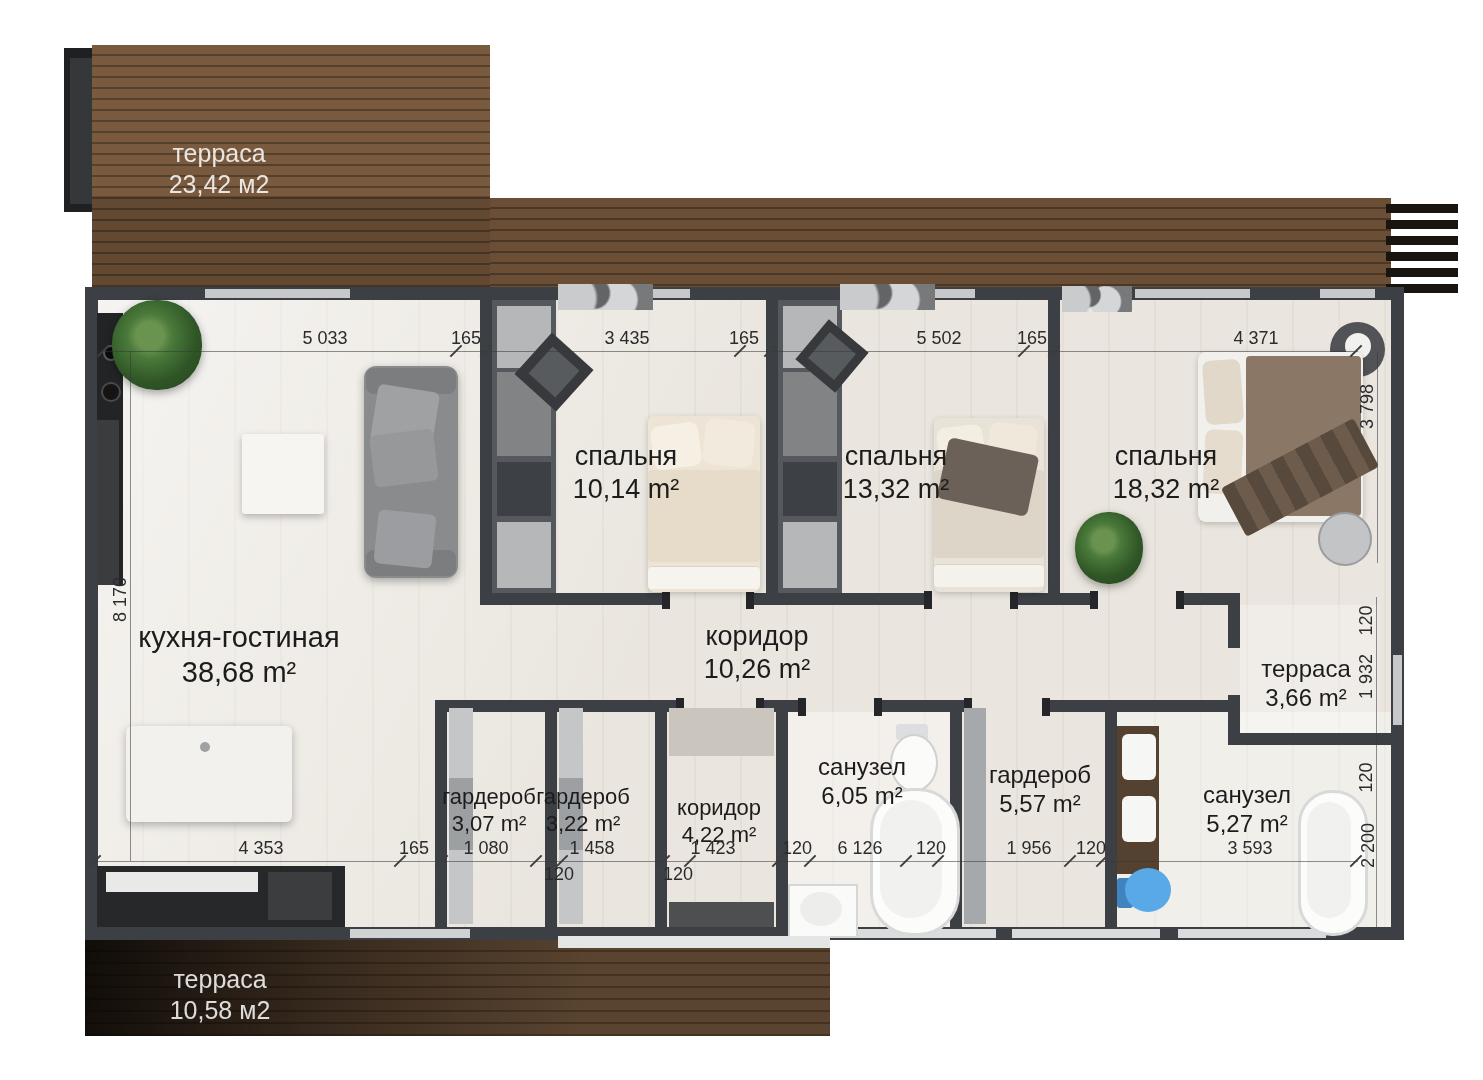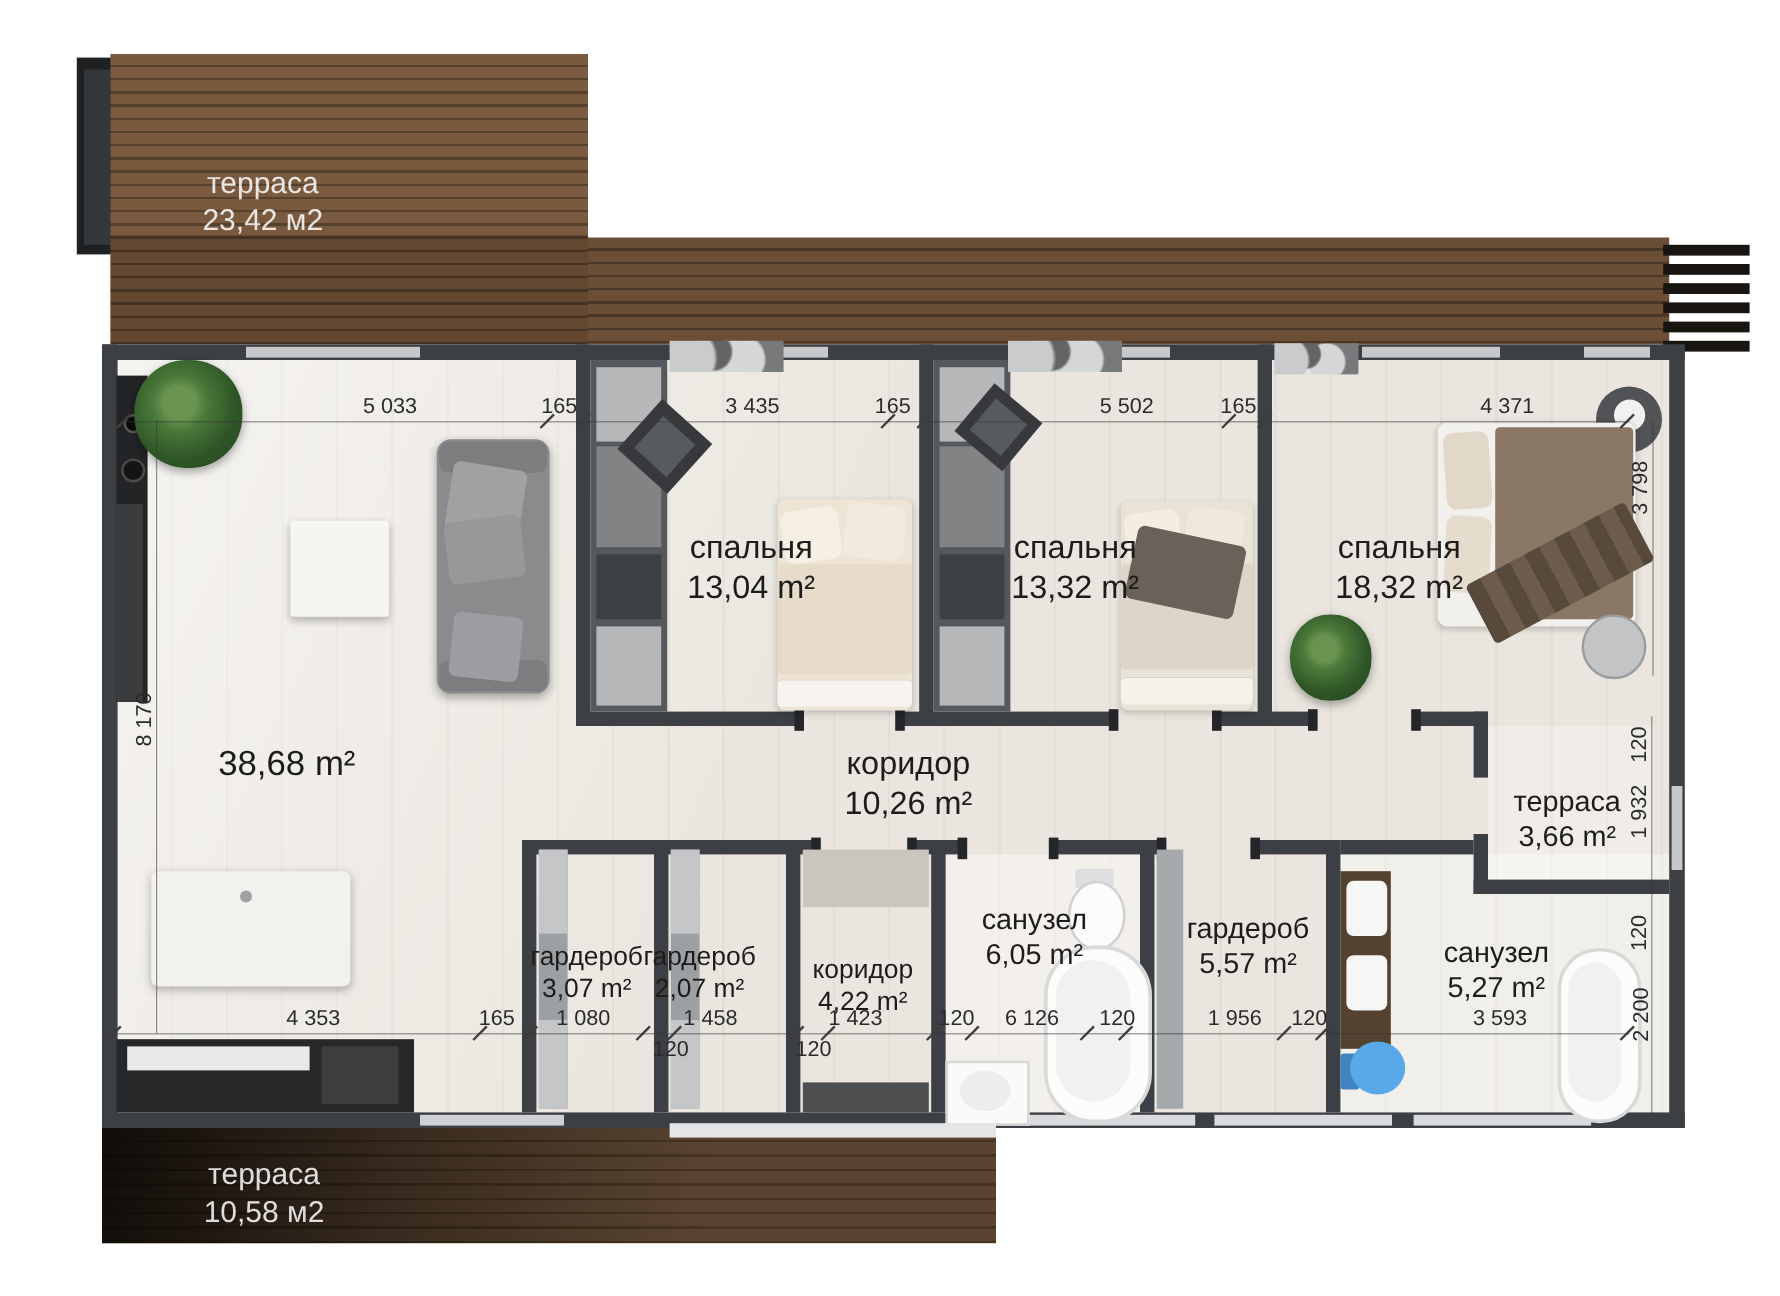--- a/index.html
+++ b/index.html
@@ -201,25 +201,26 @@
 
   <div class="wood-dark" style="left:85px;top:940px;width:745px;height:96px;"></div>
   <div class="abs" style="left:85px;top:940px;width:745px;height:96px;background:linear-gradient(100deg,rgba(0,0,0,.82) 0%,rgba(0,0,0,.3) 40%,rgba(0,0,0,0) 68%);"></div>
   <div class="abs" style="left:558px;top:936px;width:272px;height:12px;background:#e4e5e5;"></div>
   <div class="room-label terr" style="left:220px;top:964px;font-size:25px;">
     <div>терраса</div>
     <div>10,58 м2</div>
   </div>
 
   <div class="room-label" style="left:239px;top:620px;font-size:29px;">
+    <div>кухня-гостиная</div>
     <div>38,68 m²</div>
   </div>
   <div class="room-label" style="left:626px;top:440px;font-size:27px;">
     <div>спальня</div>
-    <div>13,04 m²</div>
+    <div>10,14 m²</div>
   </div>
   <div class="room-label" style="left:896px;top:440px;font-size:27px;">
     <div>спальня</div>
     <div>13,32 m²</div>
   </div>
   <div class="room-label" style="left:1166px;top:440px;font-size:27px;">
     <div>спальня</div>
     <div>18,32 m²</div>
   </div>
   <div class="room-label" style="left:757px;top:620px;font-size:27px;">
@@ -229,21 +230,21 @@
   <div class="room-label" style="left:1306px;top:654px;font-size:24px;">
     <div>терраса</div>
     <div>3,66 m²</div>
   </div>
   <div class="room-label" style="left:489px;top:784px;font-size:22px;">
     <div>гардероб</div>
     <div>3,07 m²</div>
   </div>
   <div class="room-label" style="left:583px;top:784px;font-size:22px;">
     <div>гардероб</div>
-    <div>2,07 m²</div>
+    <div>3,22 m²</div>
   </div>
   <div class="room-label" style="left:719px;top:795px;font-size:22px;">
     <div>коридор</div>
     <div>4,22 m²</div>
   </div>
   <div class="room-label" style="left:862px;top:752px;font-size:24px;">
     <div>санузел</div>
     <div>6,05 m²</div>
   </div>
   <div class="room-label" style="left:1040px;top:760px;font-size:24px;">

